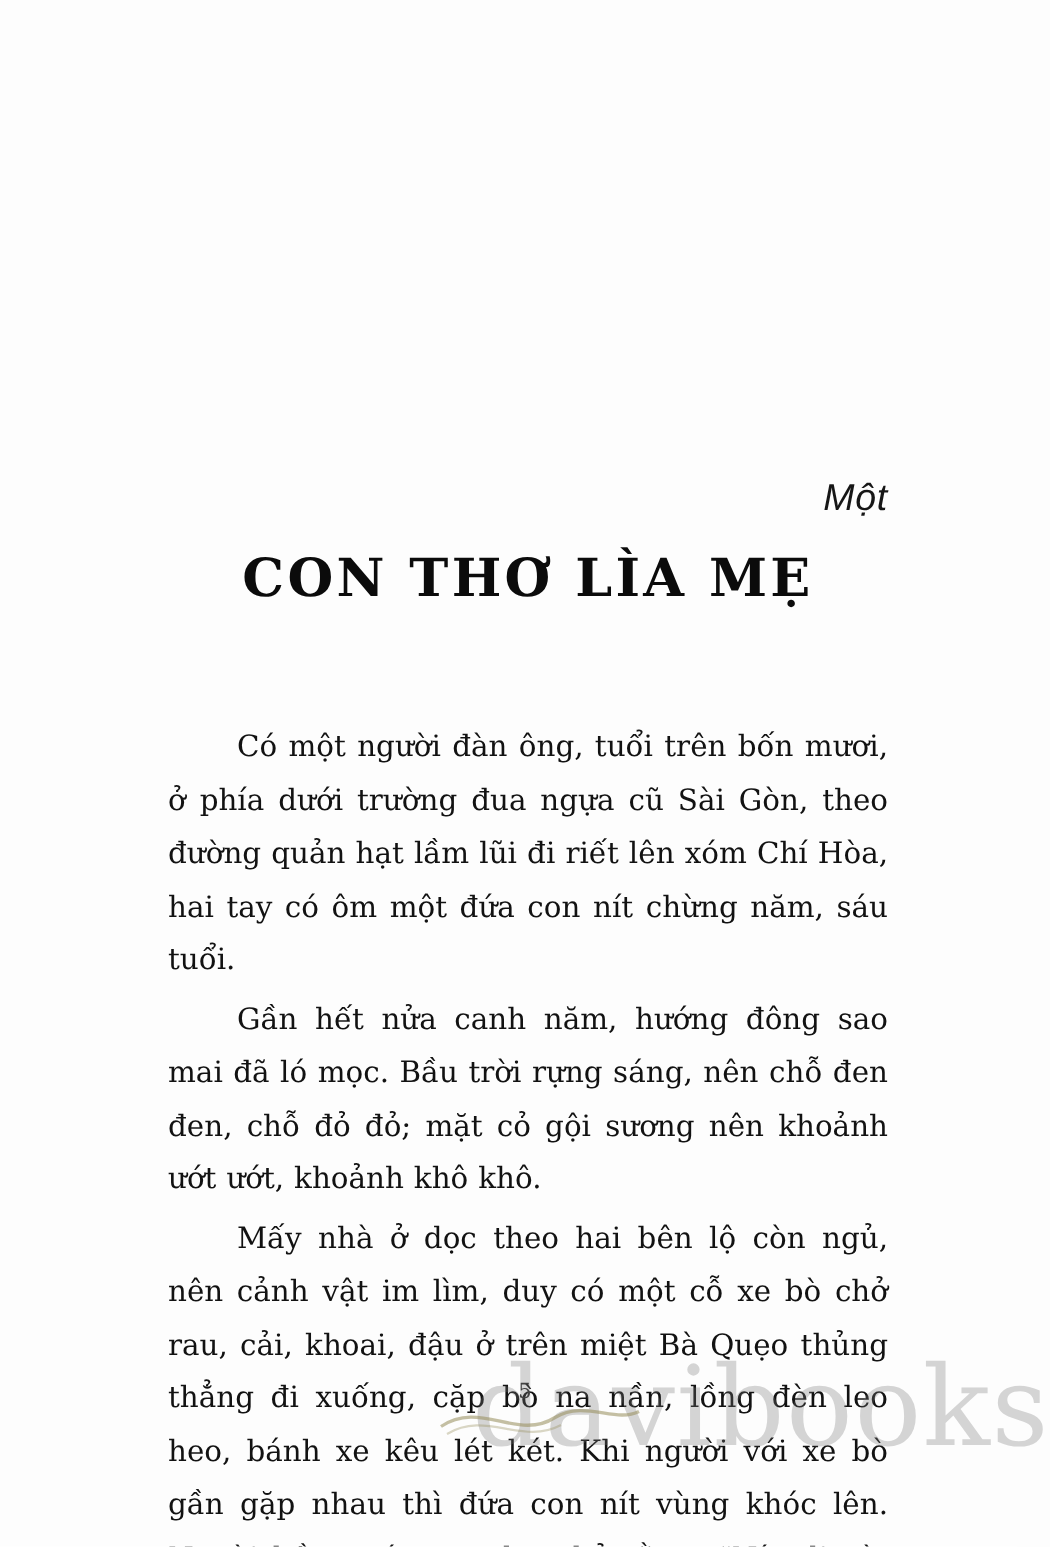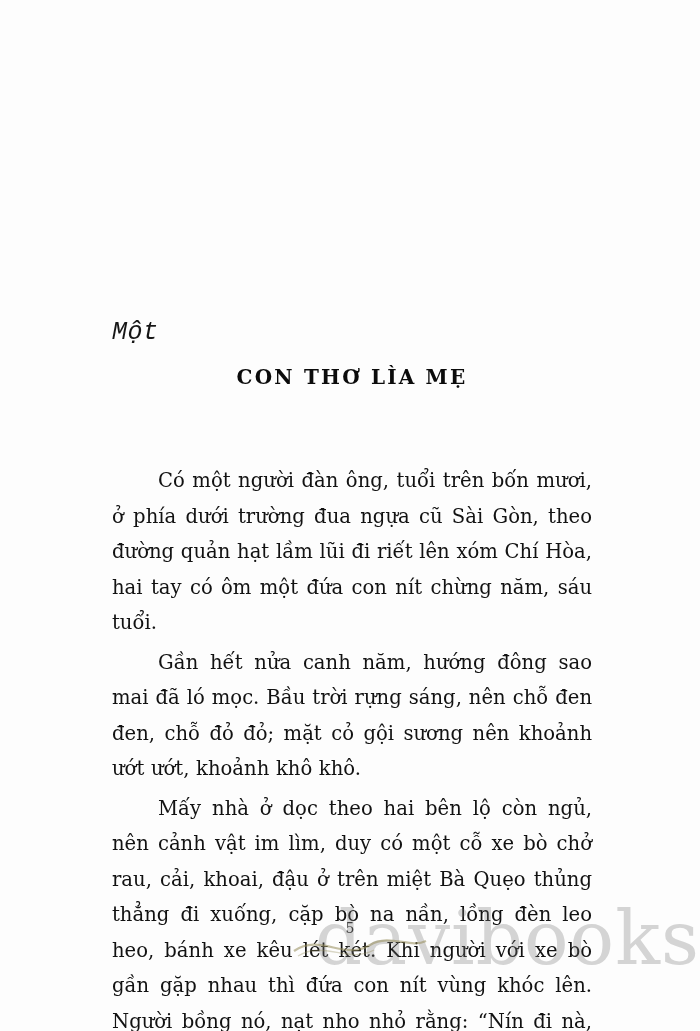--- a/index.html
+++ b/index.html
@@ -25,34 +25,34 @@
   }
 
   .content {
     position: absolute;
     left: 112px;
     top: 318px;
     width: 480px;
   }
 
   .chapter-number {
-    text-align: left;
-    font-family: Liberation Mono, monospace;
+    text-align: right;
+    font-family: Liberation Sans, sans-serif;
     font-style: italic;
     font-size: 25px;
     color: #161616;
     letter-spacing: 0.5px;
     margin: 0 0 18px 0;
     font-weight: 400;
   }
 
   .chapter-title {
     text-align: center;
     font-family: "DejaVu Serif", serif;
-    font-size: 20px;
+    font-size: 35px;
     font-weight: bold;
     color: #0b0b0b;
     letter-spacing: 2.2px;
     margin: 0;
     font-variant: small-caps;
     text-transform: uppercase;
   }
 
   .body-text {
     margin-top: 74px;

